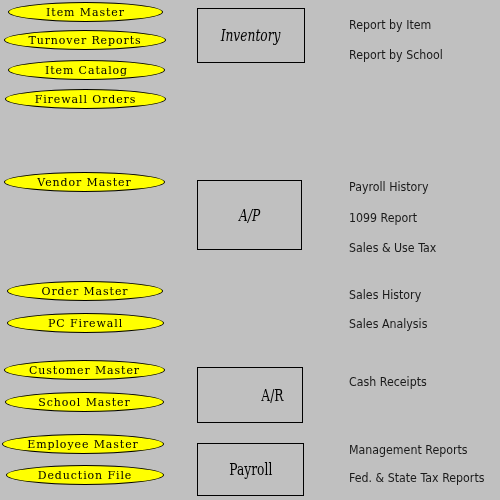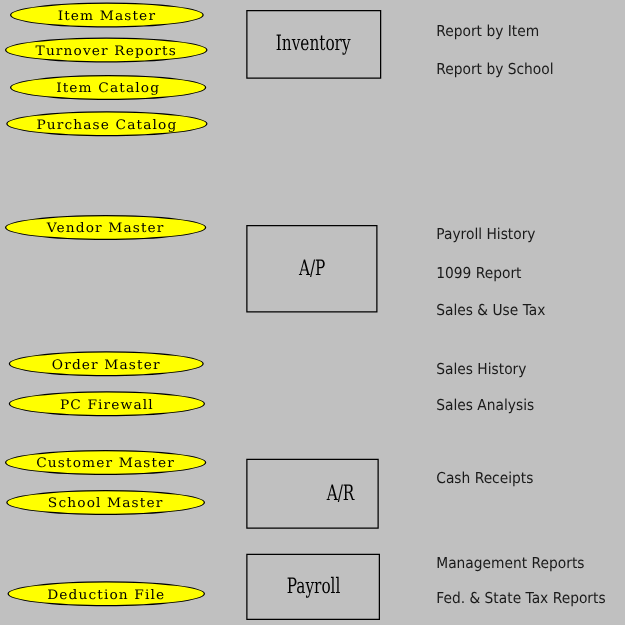--- a/index.html
+++ b/index.html
@@ -78,44 +78,47 @@
 <div class="ellipse" style="left: 8px; top: 2px; width: 155px; height: 20px;">
       <span class="elabel">Item Master</span>
     </div>
     <div class="ellipse" style="left: 4px; top: 30px; width: 162px; height: 20px; align-items: center;">
       <span class="elabel">Turnover Reports</span>
     </div>
     <div class="ellipse" style="left: 8px; top: 60px; width: 157px; height: 20px;">
       <span class="elabel">Item Catalog</span>
     </div>
     <div class="ellipse" style="left: 5px; top: 89px; width: 161px; height: 20px;">
-      <span class="elabel">Purchase Catalog</span>
+      <span class="elabel">Firewall Orders</span>
     </div>
     <div class="ellipse" style="left: 4px; top: 172px; width: 161px; height: 20px; text-align: center;">
       <span class="elabel">Vendor Master</span>
     </div>
     <div class="ellipse" style="left: 7px; top: 281px; width: 156px; height: 20px;">
       <span class="elabel">Order Master</span>
     </div>
     <div class="ellipse" style="left: 7px; top: 313px; width: 157px; height: 20px;">
       <span class="elabel">PC Firewall</span>
     </div>
     <div class="ellipse" style="left: 4px; top: 360px; width: 161px; height: 20px;">
       <span class="elabel">Customer Master</span>
     </div>
     <div class="ellipse" style="left: 5px; top: 392px; width: 159px; height: 20px;">
       <span class="elabel">School Master</span>
     </div>
+    <div class="ellipse" style="left: 2px; top: 434px; width: 162px; height: 20px;">
+      <span class="elabel">Employee Master</span>
+    </div>
     <div class="ellipse" style="left: 6px; top: 465px; width: 158px; height: 20px;">
       <span class="elabel">Deduction File</span>
     </div>
-    <div class="procbox" style="left: 197px; top: 8px; width: 108px; height: 55px;">
+    <div class="procbox" style="left: 197px; top: 8px; width: 108px; height: 55px; font-style: italic;">
       <span class="blabel">Inventory</span>
     </div>
-    <div class="procbox" style="left: 197px; top: 180px; width: 105px; height: 70px;">
+    <div class="procbox" style="left: 197px; top: 180px; width: 105px; height: 70px; font-style: italic;">
       <span class="blabel">A/P</span>
     </div>
     <div class="procbox" style="left: 197px; top: 367px; width: 106px; height: 56px; padding-left: 44px;">
       <span class="blabel">A/R</span>
     </div>
     <div class="procbox" style="left: 197px; top: 443px; width: 107px; height: 53px;">
       <span class="blabel">Payroll</span>
     </div>
     <div class="report" style="left: 349px; top: 19px;">Report by Item</div>
     <div class="report" style="left: 349px; top: 49px;">Report by School</div>

